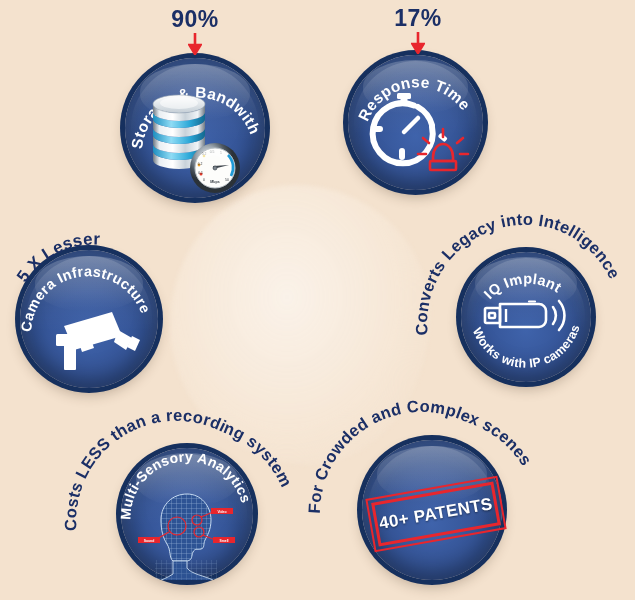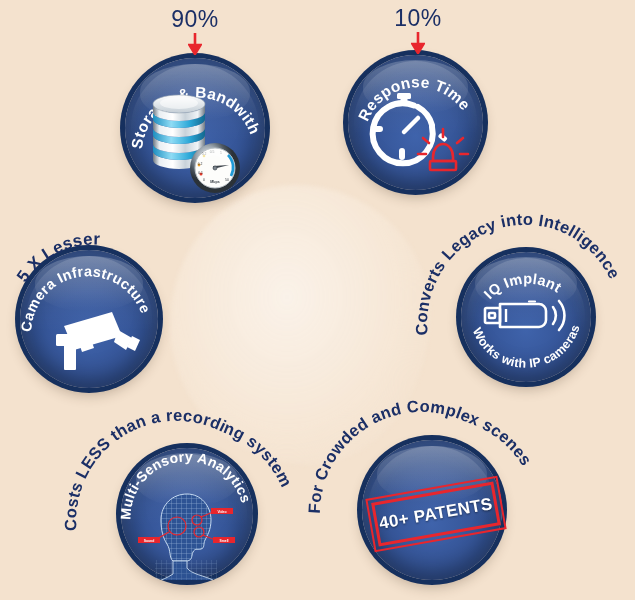--- a/index.html
+++ b/index.html
@@ -51,21 +51,21 @@
     font-family:"Liberation Sans","DejaVu Sans",sans-serif;
     font-weight:bold;
     letter-spacing:.3px;
   }
   .arc-out text{fill:#1b2f66;}
   .arc-in  text{fill:#ffffff;}
 
   
   .pct{
     position:absolute;text-align:center;width:90px;
-    font-size:23px;font-weight:normal;color:#1b2f66;
+    font-size:23px;font-weight:bold;color:#1b2f66;
     letter-spacing:.5px;
   }
   .arrow{position:absolute;width:90px;text-align:center;}
   .arrow svg{display:block;margin:0 auto;}
 
   
   .iconwrap{position:absolute;left:0;top:0;width:100%;height:100%;pointer-events:none;}
 
   
   .stamp{
@@ -215,21 +215,21 @@
       </svg>
       <svg width="135" height="135" viewBox="0 0 135 135" style="position:absolute;left:0;top:0;">
         <g transform="translate(95,92)" stroke="#e8262d" fill="none" stroke-width="2.6" stroke-linecap="round">
           <path d="M -10,10 A 10,13 0 0 1 10,10 L 10,14 L -10,14 Z"></path>
           <rect x="-13" y="14" width="26" height="9" rx="1"></rect>
           <path d="M 0,-10 L 0,-18 M -14,-4 L -20,-9 M 14,-4 L 20,-9 M -17,7 L -25,7 M 17,7 L 25,7"></path>
         </g>
       </svg>
     </div>
 
-    <div class="pct" style="left:25px;top:-50px;">10%</div>
+    <div class="pct" style="left:25px;top:-50px;">17%</div>
     <div class="arrow" style="left:25px;top:-23px;">
       <svg width="14" height="22" viewBox="0 0 14 22">
           <path d="M7 0 L7 13 M7 21 L1.5 12 L12.5 12 Z" stroke="#e8262d" stroke-width="2.6" fill="#e8262d"></path>
         </svg>
     </div>
   </div>
 
   <div class="badge" style="left:20px;top:250px;width:138px;height:138px;">
     <div class="disc" style="width:138px;height:138px;">
       <div class="gloss"></div>

